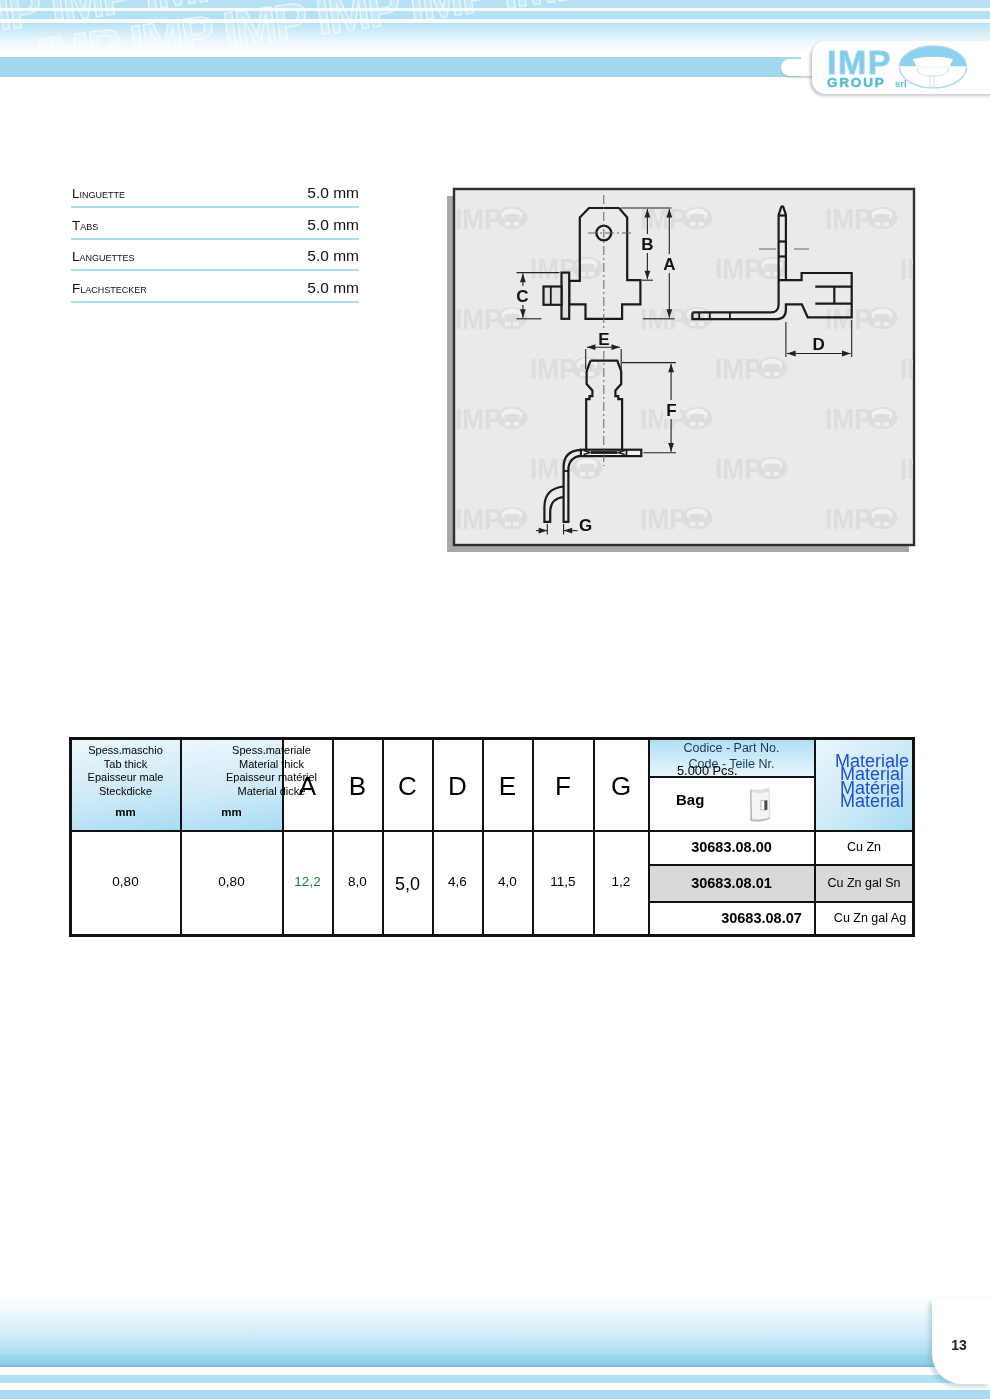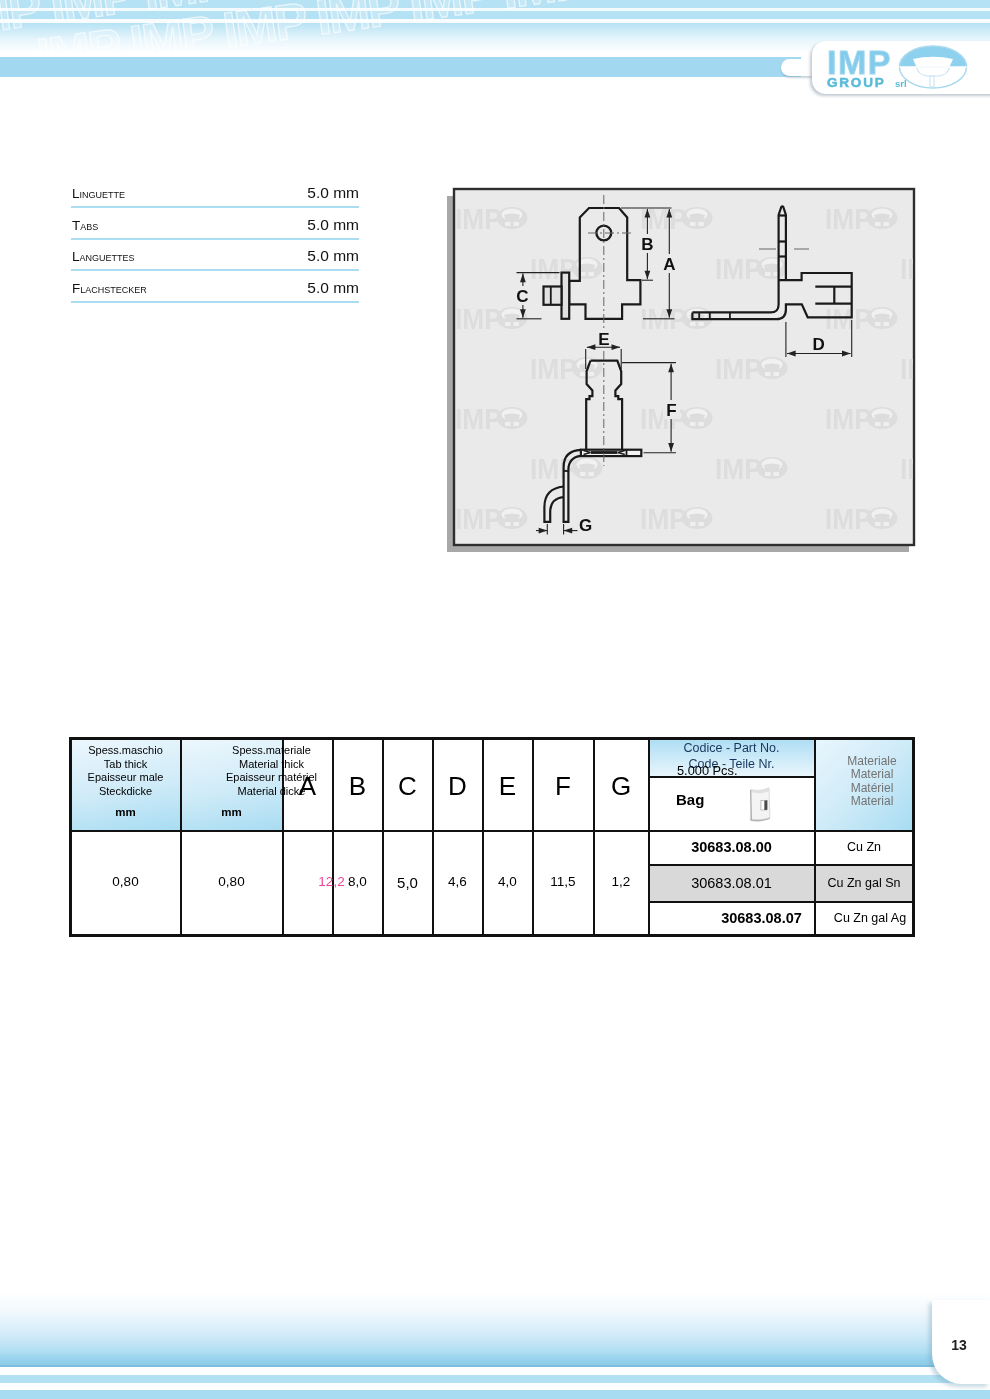--- a/index.html
+++ b/index.html
@@ -266,34 +266,34 @@
 
   <svg class="abs" style="left:746px;top:783px;" width="29" height="42" viewBox="0 0 34 44">
     <path d="M 6,5 Q 16,8 27,3 L 28,38 Q 17,42 5,40 Z" fill="#f4f4f4" stroke="#cccccc" stroke-width="0.8"></path>
     <path d="M 6,5 Q 16,8 27,3 L 27.3,7 Q 16,11 6.2,8 Z" fill="#e0e0e0"></path>
     <path d="M 5,40 Q 17,42 28,38 L 28,39.5 Q 17,44 5,41.5 Z" fill="#b5b5b5"></path>
     <path d="M 5,6 L 6,5 L 6.8,40.2 L 5.8,40 Z" fill="#9a9a9a"></path>
     <rect x="17.5" y="18" width="7" height="11" fill="#ffffff" stroke="#999" stroke-width="0.7"></rect>
     <path d="M 21.5,18.3 L 25,17.5 L 25,28.7 L 21.5,29.1 Z" fill="#4a4a4a"></path>
   </svg>
 
-  <div class="abs" style="left:816px;top:755px;width:112px;text-align:center;font-size:12px;line-height:13.3px;color:#737373;">Materiale<br>Material<br>Matériel<br>Material</div>
+  <div class="abs" style="left:816px;top:755px;width:112px;text-align:center;font-size:18px;line-height:13.3px;color:#1d4ed8;">Materiale<br>Material<br>Matériel<br>Material</div>
 
   <div class="abs" style="left:71px;top:874px;width:109px;text-align:center;font-size:13.5px;color:#000;">0,80</div>
   <div class="abs" style="left:181px;top:874px;width:101px;text-align:center;font-size:13.5px;color:#000;">0,80</div>
-  <div class="abs" style="left:283px;top:874px;width:49px;text-align:center;font-size:13.5px;color:#ec4899;padding-left:24px;">12,2</div>
+  <div class="abs" style="left:283px;top:874px;width:49px;text-align:center;font-size:13.5px;color:#15803d;">12,2</div>
   <div class="abs" style="left:333px;top:874px;width:49px;text-align:center;font-size:13.5px;color:#000;">8,0</div>
-  <div class="abs" style="left:383px;top:874px;width:49px;text-align:center;font-size:15px;color:#000;">5,0</div>
+  <div class="abs" style="left:383px;top:874px;width:49px;text-align:center;font-size:18px;color:#000;">5,0</div>
   <div class="abs" style="left:433px;top:874px;width:49px;text-align:center;font-size:13.5px;color:#000;">4,6</div>
   <div class="abs" style="left:483px;top:874px;width:49px;text-align:center;font-size:13.5px;color:#000;">4,0</div>
   <div class="abs" style="left:533px;top:874px;width:60px;text-align:center;font-size:13.5px;color:#000;">11,5</div>
   <div class="abs" style="left:594px;top:874px;width:54px;text-align:center;font-size:13.5px;color:#000;">1,2</div>
 
   <div class="abs" style="left:649px;top:839px;width:165px;text-align:center;font-size:14.5px;font-weight:bold;color:#000;">30683.08.00</div>
-  <div class="abs" style="left:649px;top:875px;width:165px;text-align:center;font-size:14.5px;font-weight:normal;color:#000;">30683.08.01</div>
+  <div class="abs" style="left:649px;top:875px;width:165px;text-align:center;font-size:14.5px;font-weight:bold;color:#000;">30683.08.01</div>
   <div class="abs" style="left:649px;top:910px;width:165px;text-align:center;font-size:14.5px;font-weight:bold;color:#000;padding-left:30px;">30683.08.07</div>
 
   <div class="abs" style="left:816px;top:840px;width:96px;text-align:center;font-size:12.5px;color:#000;">Cu Zn</div>
   <div class="abs" style="left:816px;top:876px;width:96px;text-align:center;font-size:12.5px;color:#000;">Cu Zn gal Sn</div>
   <div class="abs" style="left:816px;top:911px;width:108px;text-align:center;font-size:12.5px;color:#000;">Cu Zn gal Ag</div>
 </div>
 
 <div class="abs" style="left:0;top:1292px;width:990px;height:62px;background:linear-gradient(180deg,#ffffff 0%,#f2f9fd 30%,#cfeaf8 72%,#abdcf2 100%);"></div>
 
 <div class="abs" style="left:0;top:1354px;width:990px;height:11px;background:linear-gradient(180deg,#a3d9f1,#8ccbe8);border-bottom:2px solid #79bede;"></div>

